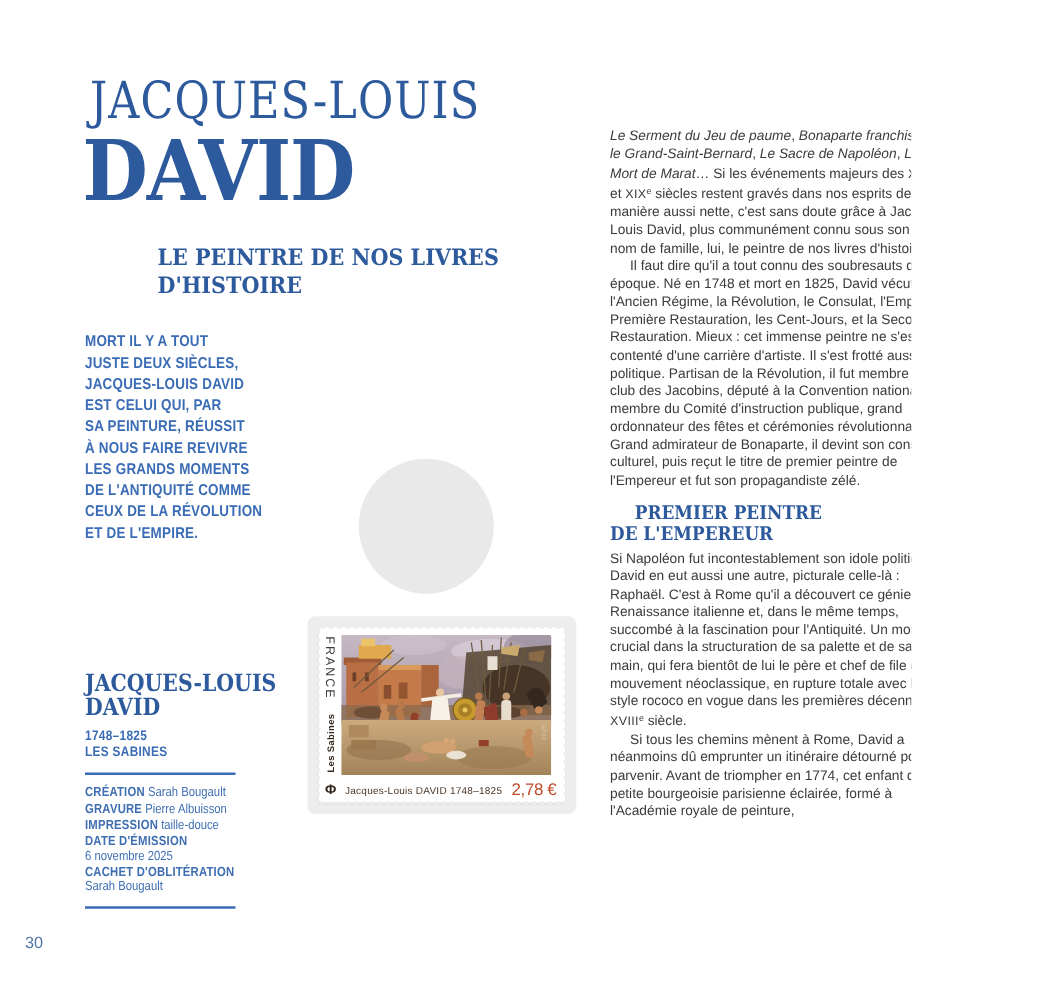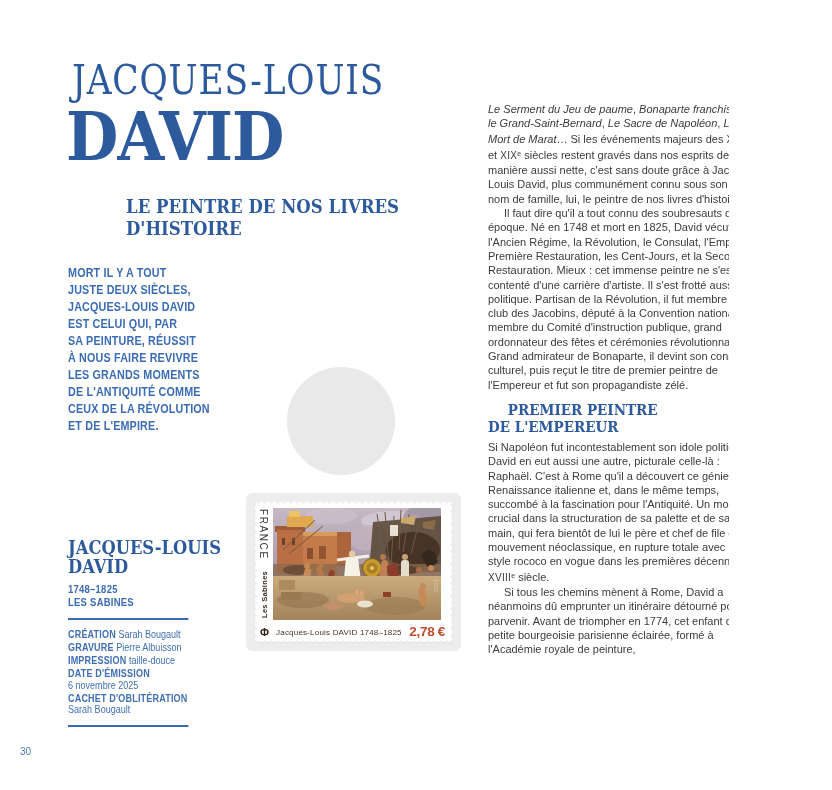--- a/index.html
+++ b/index.html
@@ -51,21 +51,21 @@
       letter-spacing:1.6px;color:#3a3a3a;}
   .stamp-worktitle{position:absolute;left:5px;bottom:24px;height:62px;font-size:7.5px;
       font-weight:700;color:#37291d;letter-spacing:.3px;}
   .stamp-year{position:absolute;right:13px;top:60px;height:30px;font-size:5px;
       color:#d8c9b4;letter-spacing:.5px;}
   .stamp-bottom{position:absolute;left:5px;right:7px;bottom:4px;height:15px;display:flex;
       align-items:flex-end;}
   .phi{font-size:11px;line-height:11px;color:#33241a;font-weight:700;}
   .artist{font-size:8px;line-height:10px;font-weight:400;color:#4a3425;letter-spacing:.2px;
       margin-left:7px;text-align:right;}
-  .value{margin-left:auto;font-size:13.5px;line-height:12px;font-weight:700;color:#bf4b2b;
+  .value{margin-left:auto;font-size:13.5px;line-height:12px;font-weight:400;color:#bf4b2b;
       letter-spacing:-.3px;}
 
   
   .info{position:absolute;left:68px;top:538px;width:230px;
       transform:scaleX(.86);transform-origin:left top;}
   .info-name{font-family:"DejaVu Serif",serif;font-weight:700;font-size:19px;line-height:19px;
       color:#2d5a9d;white-space:pre-line;margin:0 0 7px;}
   .info-dates,.info-work{font-weight:700;font-size:11px;line-height:13px;color:#3a6cb5;
       letter-spacing:.3px;}
   .rule{width:140px;height:2px;background:#3a6cb5;margin:9px 0 9px;}
@@ -86,21 +86,21 @@
       transform:scaleX(.9);transform-origin:left top;}
 
   
   .strip{position:absolute;left:766px;top:0;width:66px;height:535px;overflow:hidden;
       background:linear-gradient(180deg,#4b4937 0%,#555240 18%,#5c5844 30%,#6e6548 38%,
       #93805400 0),linear-gradient(180deg,#4b4937 0%,#545140 20%,#5d5944 32%,#72684a 40%,
       #97855a 50%,#a38f62 62%,#a89466 74%,#a08a5c 86%,#927b4e 96%,#86704a 100%);}
   .strip svg{position:absolute;left:0;top:0;}
 
   
-  .pagenum{position:absolute;left:20px;top:746px;font-size:10px;color:#4d76ac;}
+  .pagenum{position:absolute;left:20px;top:746px;font-size:13px;color:#4d76ac;}
 </style>
 </head>
 <body>
 
 <div class="page">
 
   <div class="title-line1">JACQUES-LOUIS</div>
   <div class="title-line2">DAVID</div>
   <div class="subtitle">LE PEINTRE DE NOS LIVRES
 D'HISTOIRE</div>

